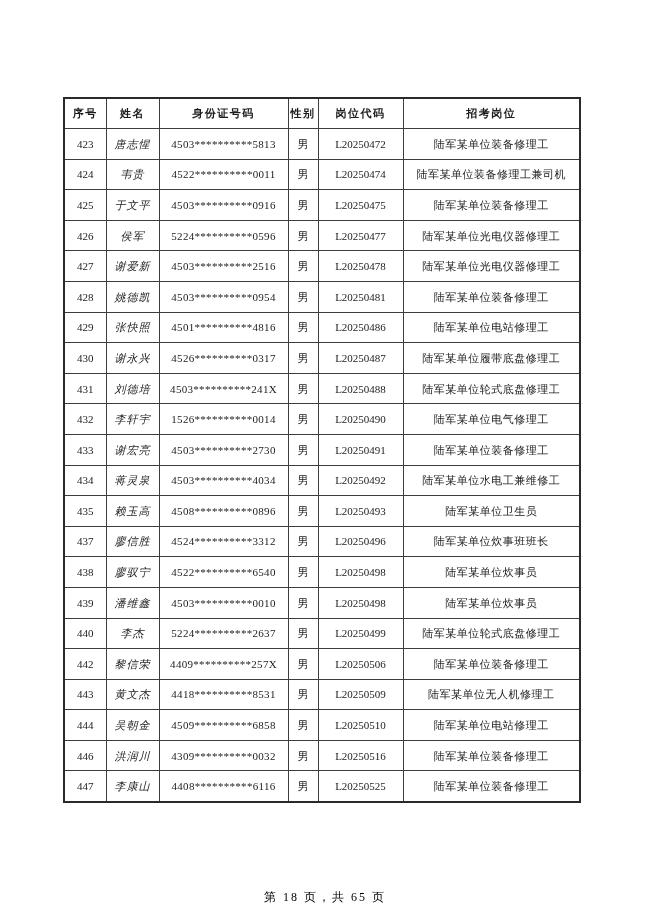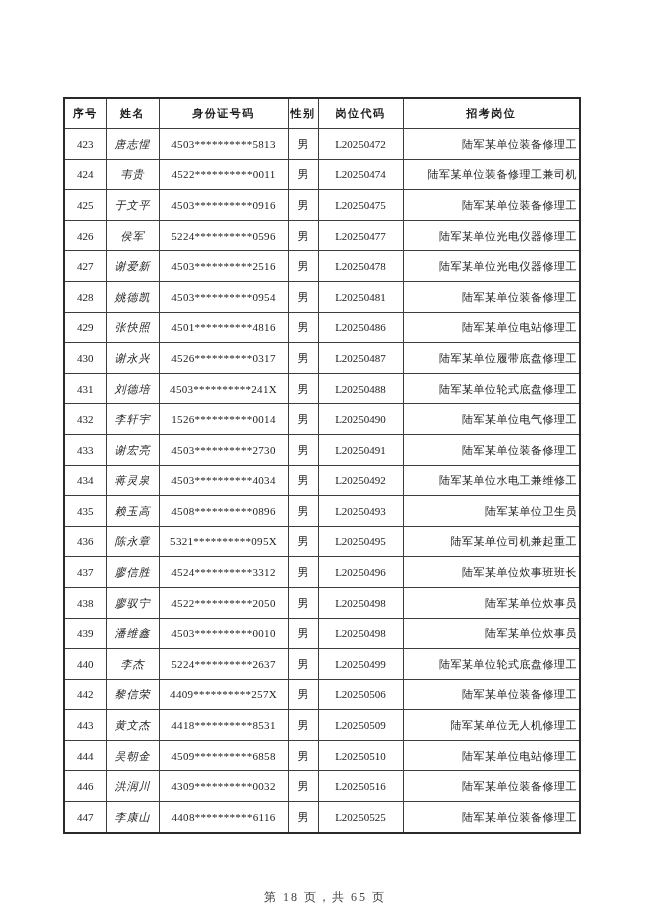--- a/index.html
+++ b/index.html
@@ -37,40 +37,40 @@
     overflow: hidden;
     white-space: nowrap;
     color: #1c1c1c;
   }
   .roster th {
     font-weight: bold;
     letter-spacing: 1.5px;
     height: 29px;
   }
   .roster td.pos {
-    text-align: right;
+    text-align: center;
     padding-left: 2px;
     letter-spacing: 0.5px;
   }
   .roster td.idnum {
     letter-spacing: 0.3px;
   }
   .roster td.nm {
     letter-spacing: 1px;
     font-style: italic;
   }
   .footer {
     position: absolute;
     left: 0;
     top: 870px;
     width: 100%;
     text-align: center;
     font-size: 12px;
     letter-spacing: 2px;
-    color: #404040;
+    color: #000000;
   }
 </style>
 </head>
 <body>
 
 <div class="page">
 
   <table class="roster">
     <colgroup>
       <col style="width:42px">
@@ -189,39 +189,31 @@
         </tr>
         <tr>
           <td>435</td>
           <td class="nm">赖玉高</td>
           <td class="idnum">4508**********0896</td>
           <td>男</td>
           <td>L20250493</td>
           <td class="pos">陆军某单位卫生员</td>
         </tr>
         <tr>
-          <td>436</td>
-          <td class="nm">陈永章</td>
-          <td class="idnum">5321**********095X</td>
-          <td>男</td>
-          <td>L20250495</td>
-          <td class="pos">陆军某单位司机兼起重工</td>
-        </tr>
-        <tr>
           <td>437</td>
           <td class="nm">廖信胜</td>
           <td class="idnum">4524**********3312</td>
           <td>男</td>
           <td>L20250496</td>
           <td class="pos">陆军某单位炊事班班长</td>
         </tr>
         <tr>
           <td>438</td>
           <td class="nm">廖驭宁</td>
-          <td class="idnum">4522**********2050</td>
+          <td class="idnum">4522**********6540</td>
           <td>男</td>
           <td>L20250498</td>
           <td class="pos">陆军某单位炊事员</td>
         </tr>
         <tr>
           <td>439</td>
           <td class="nm">潘维鑫</td>
           <td class="idnum">4503**********0010</td>
           <td>男</td>
           <td>L20250498</td>

